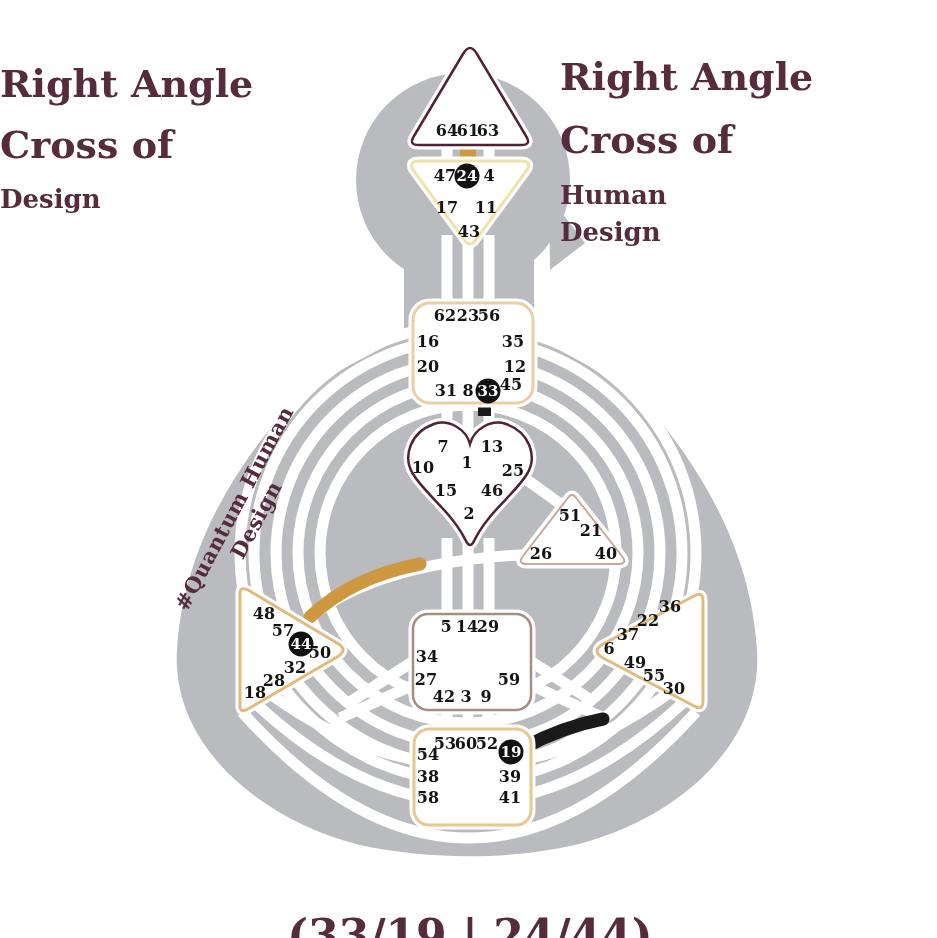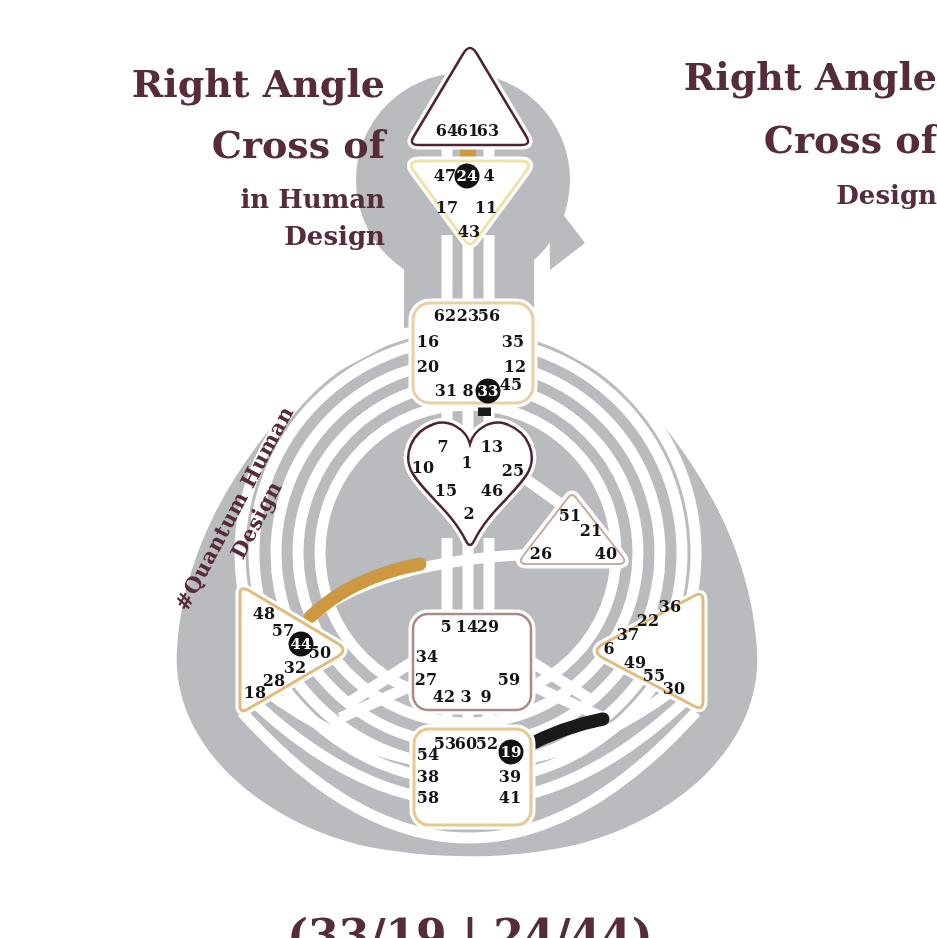--- a/index.html
+++ b/index.html
@@ -1,18 +1,18 @@
 <!DOCTYPE html>
 <html><head>
 <meta charset="utf-8">
 <style>
   html,body{margin:0;padding:0;background:#fff;}
   #stage{position:relative;width:937px;height:938px;overflow:hidden;background:#fff;
          font-family:"DejaVu Serif",serif;}
-  .title{position:absolute;color:#562b3c;font-weight:bold;text-align:right;}
+  .title{position:absolute;color:#562b3c;font-weight:bold;text-align:left;}
   .tmain{font-size:38px;line-height:61px;}
   .tmain-r{font-size:38px;line-height:63px;}
   .tsub{font-size:26px;line-height:37px;margin-top:6px;}
   #left-title{left:0;top:53px;width:385px;}
   #right-title{left:560px;top:45px;width:377px;}
   #watermark{position:absolute;left:95px;top:489px;width:300px;text-align:center;
              color:#562b3c;font-weight:bold;font-size:21px;
              transform:rotate(-62deg);letter-spacing:0.5px;}
   #cross-notation{position:absolute;left:130px;top:908px;width:680px;text-align:center;
                   color:#562b3c;font-weight:bold;font-size:44px;line-height:56px;}
@@ -194,29 +194,29 @@
 
       <circle cx="511" cy="752" r="12.5" fill="#121212"></circle>
       <text class="gate-hl" x="511" y="757">19</text>
     </g>
   </svg>
 
   <div class="title" id="left-title">
     <div class="tmain">Right Angle</div>
     <div class="tmain">Cross of</div>
     <div class="tsub">
-      <div>in Human</div>
       <div>Design</div>
     </div>
   </div>
 
   <div class="title" id="right-title">
     <div class="tmain-r">Right Angle</div>
     <div class="tmain-r">Cross of</div>
     <div class="tsub">
+      <div>Human</div>
       <div>Design</div>
     </div>
   </div>
 
   <div id="watermark">#Quantum Human Design</div>
 
   <div id="cross-notation">(33/19 | 24/44)</div>
 
 </div>
 

